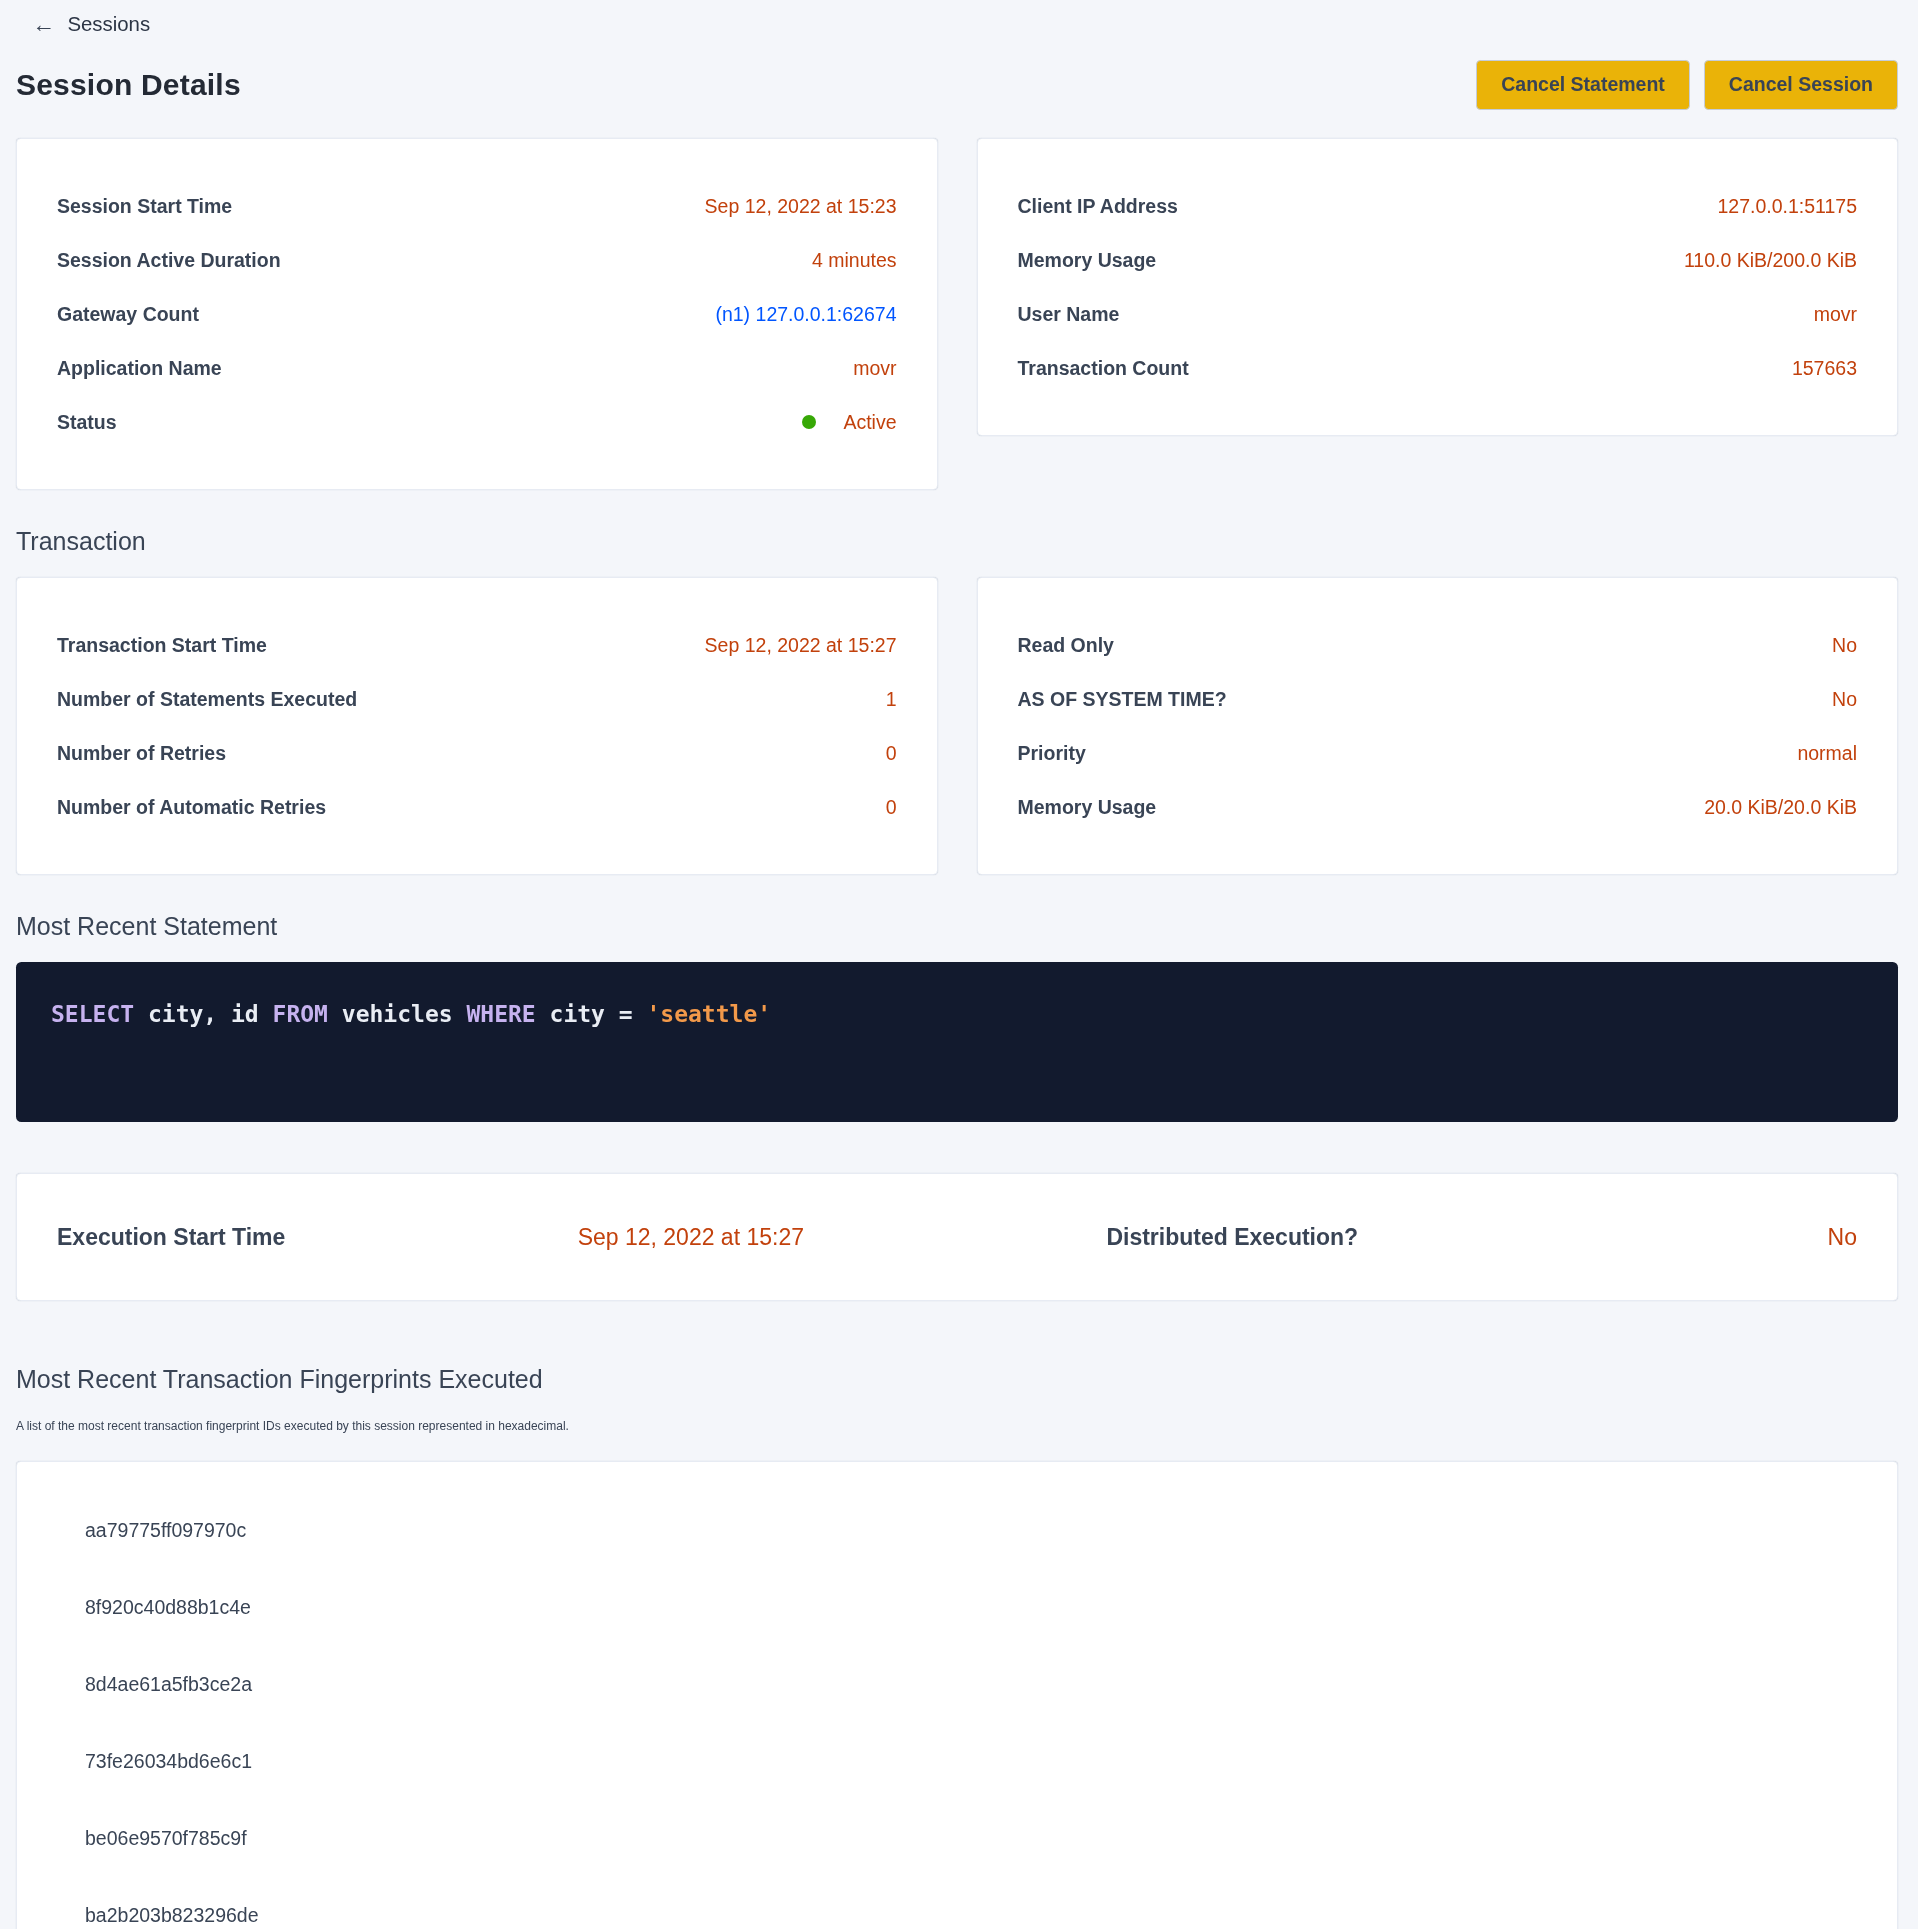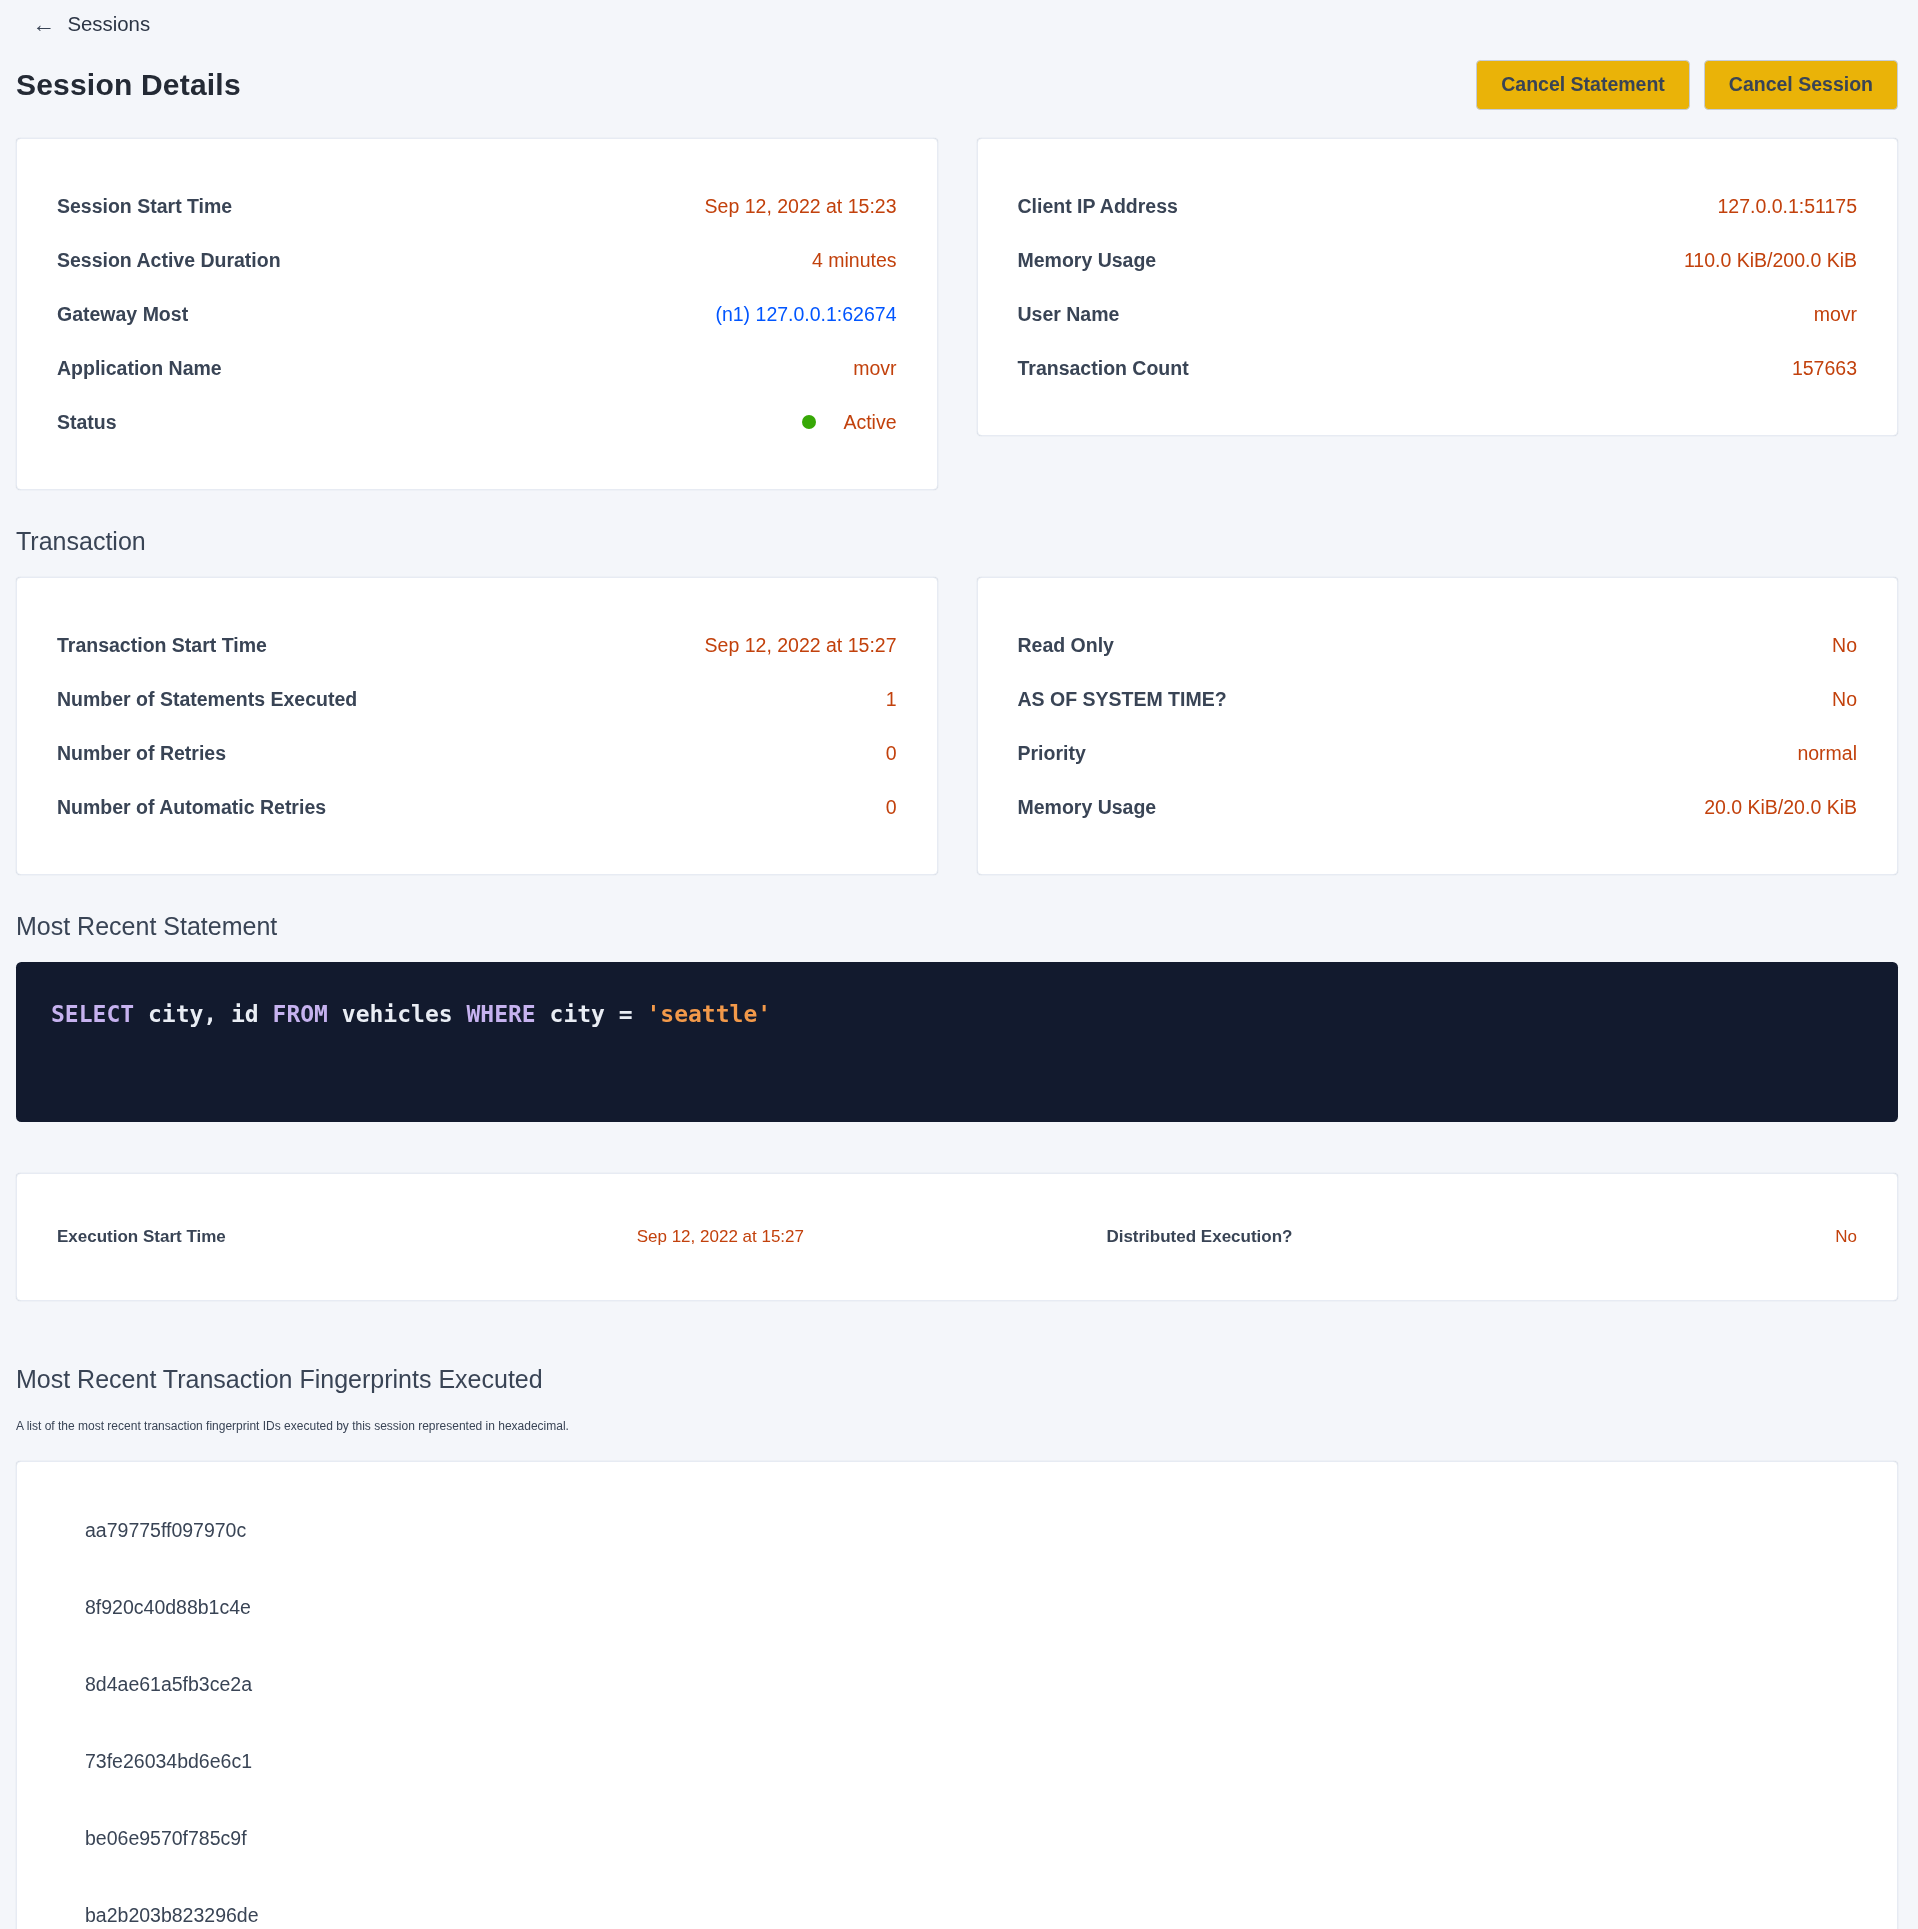--- a/index.html
+++ b/index.html
@@ -91,21 +91,21 @@
   
   .exec-card {
     margin-top: 51px;
     height: 128px;
     display: flex; align-items: center;
     padding: 0 40px;
   }
   .exec-col1 { width: 41.5%; display: flex; justify-content: space-between; align-items: baseline; }
   .exec-spacer { width: 16.8%; }
   .exec-col2 { flex: 1; display: flex; justify-content: space-between; align-items: baseline; }
-  .exec-card .kv-label, .exec-card .kv-value { font-size: 17px; line-height: 26px; }
+  .exec-card .kv-label, .exec-card .kv-value { font-size: 23px; line-height: 26px; }
 
   
   .fp-desc {
     margin-top: 19.5px;
     font-size: 12px; line-height: 26.6px; font-weight: 400; color: #394455;
   }
   .fp-card {
     margin-top: 21px;
     height: 493px;
     overflow: hidden;
@@ -138,21 +138,21 @@
     <div class="card card-pad">
       <div class="kv-row">
         <span class="kv-label">Session Start Time</span>
         <span class="kv-value">Sep 12, 2022 at 15:23</span>
       </div>
       <div class="kv-row">
         <span class="kv-label">Session Active Duration</span>
         <span class="kv-value">4 minutes</span>
       </div>
       <div class="kv-row">
-        <span class="kv-label">Gateway Most</span>
+        <span class="kv-label">Gateway Count</span>
         <a class="kv-value link">(n1) 127.0.0.1:62674</a>
       </div>
       <div class="kv-row">
         <span class="kv-label">Application Name</span>
         <span class="kv-value">movr</span>
       </div>
       <div class="kv-row">
         <span class="kv-label">Status</span>
         <span class="kv-value status-wrap">
           <span class="status-dot"></span>

